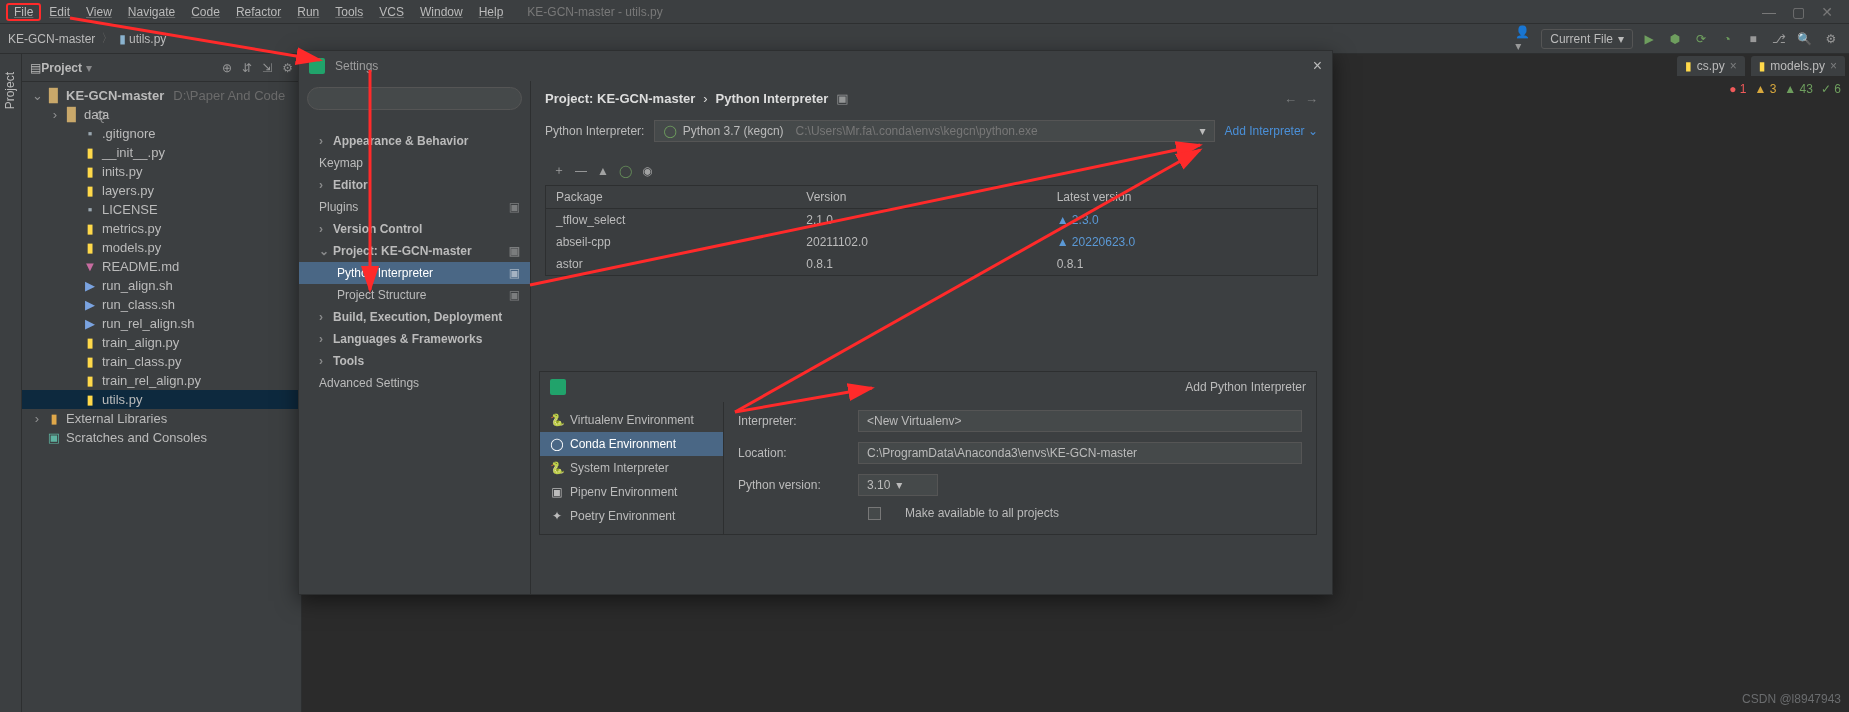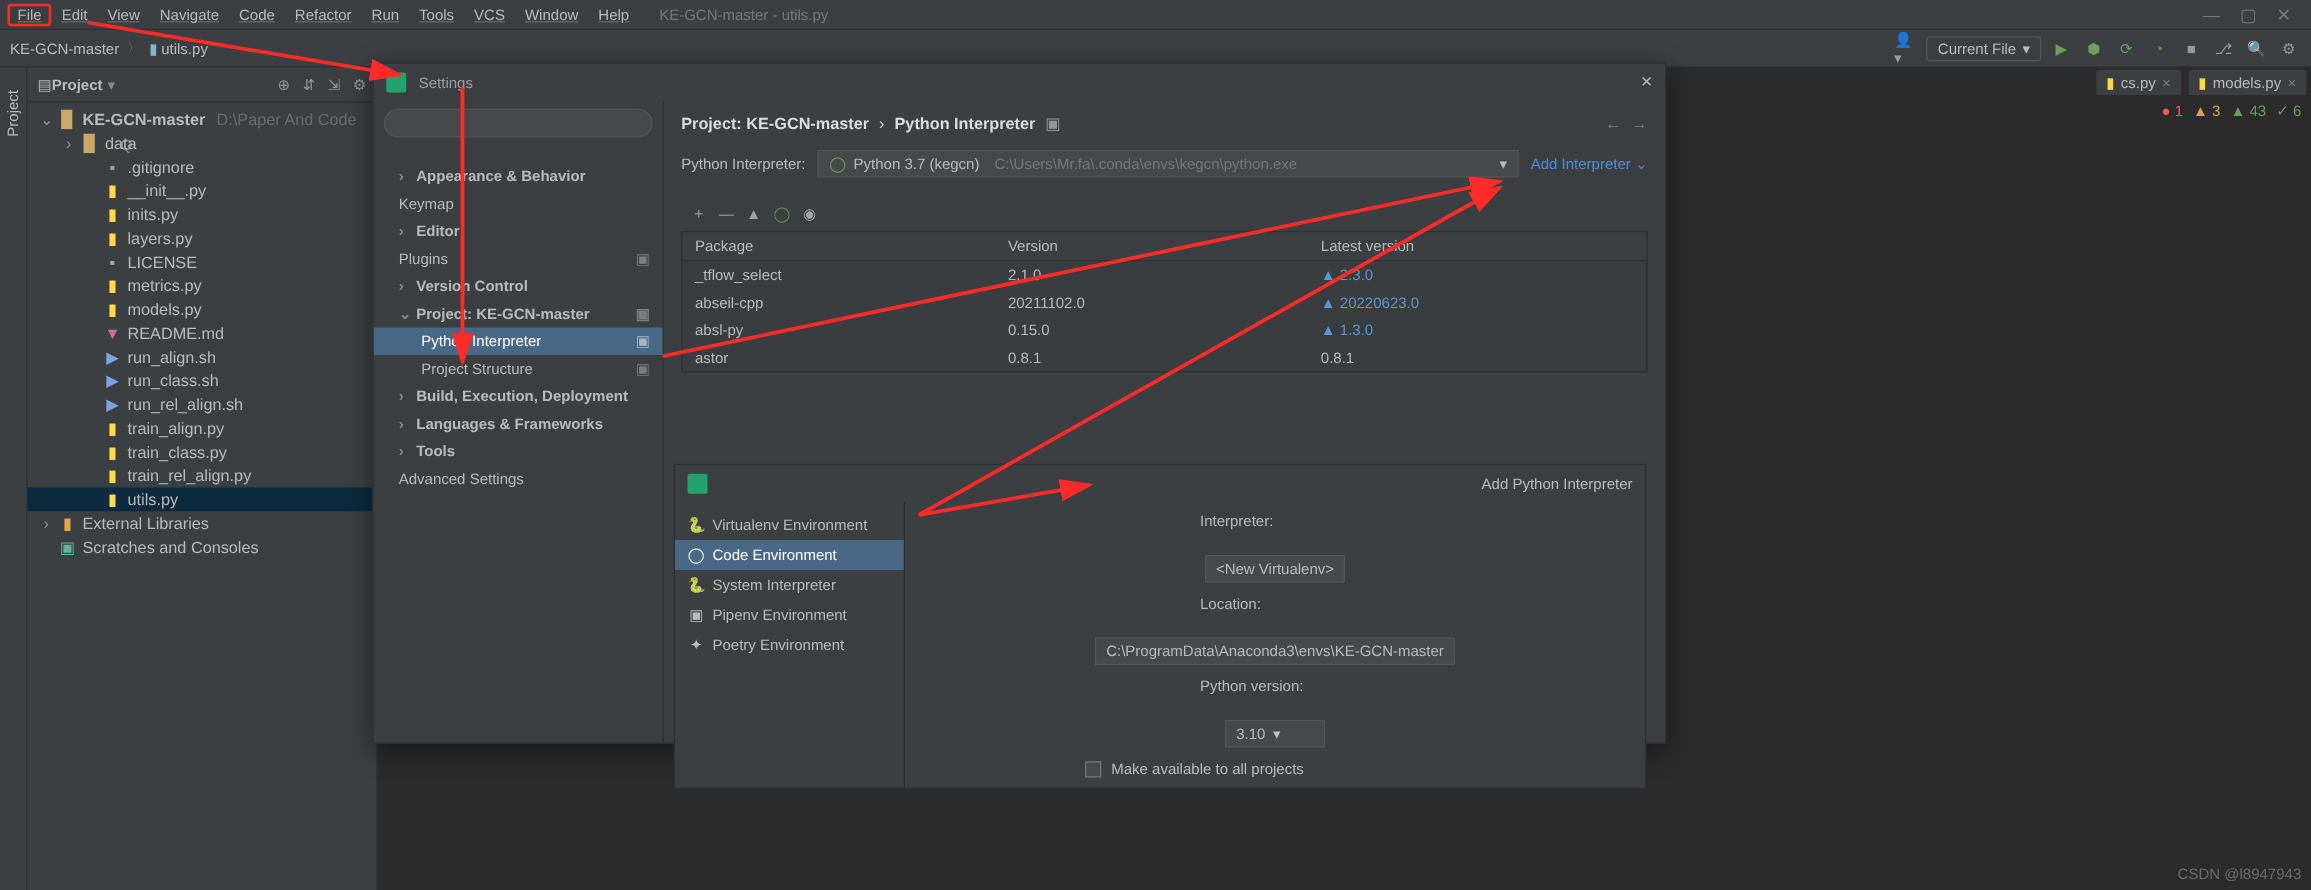--- a/index.html
+++ b/index.html
@@ -72,25 +72,25 @@
 .pkg-row .up { color: #5b99d6; }
 
 .sub-dlg { position: absolute; left: 8px; top: 290px; width: 778px; background: #3c3f41; border: 1px solid #2d2f30; }
 .sub-dlg .dlg-title { color: #bbb; }
 .sub-body { display: flex; }
 .env-list { width: 184px; border-right: 1px solid #2d2f30; padding: 6px 0; }
 .env-item { display: flex; align-items: center; gap: 6px; padding: 5px 10px; cursor: pointer; }
 .env-item.selected { background: #4a6785; color: #fff; }
 .env-item .ico { width: 14px; text-align: center; }
 .env-form { flex: 1; padding: 8px 14px; }
-.frow { display: flex; align-items: center; gap: 20px; margin-bottom: 10px; flex-direction: column; }
+.frow { display: flex; align-items: center; gap: 0; margin-bottom: 10px; }
 .frow label { width: 120px; color: #bbb; }
 .finput { flex: 1; background: #45494a; border: 1px solid #555; padding: 3px 8px; color: #bbb; }
 .fsel { width: 80px; background: #45494a; border: 1px solid #555; padding: 3px 8px; color: #bbb; display: flex; align-items: center; gap: 6px; }
-.chk { display: flex; gap: 8px; align-items: center; padding-left: 130px; }
+.chk { display: flex; gap: 24px; align-items: center; padding-left: 130px; }
 .chk .box { width: 13px; height: 13px; border: 1px solid #777; background: #45494a; }
 .watermark { position: absolute; right: 8px; bottom: 6px; color: #6a6c6e; font-size: 12px; }
 
 .overlay { position: absolute; inset: 0; pointer-events: none; }
 </style>
 </head>
 <body>
 
 <div class="main-menu">
   <span class="main-menu-item file-highlight">File</span>
@@ -375,46 +375,41 @@
               <span>_tflow_select</span>
               <span>2.1.0</span>
               <span class="up">▲ 2.3.0</span>
             </div>
             <div class="pkg-row">
               <span>abseil-cpp</span>
               <span>20211102.0</span>
               <span class="up">▲ 20220623.0</span>
             </div>
             <div class="pkg-row">
-              <span>absl-py</span>
-              <span>0.15.0</span>
-              <span class="up">▲ 1.3.0</span>
-            </div>
-            <div class="pkg-row">
               <span>astor</span>
               <span>0.8.1</span>
               <span class="">0.8.1</span>
             </div>
           </div>
       </div>
 
       <div class="sub-dlg">
         <div class="dlg-title">
           <div class="app-ico"></div>
           <span>Add Python Interpreter</span>
         </div>
         <div class="sub-body">
           <div class="env-list" id="env-list">
               <div class="env-item">
                 <span class="ico">🐍</span>
                 <span>Virtualenv Environment</span>
               </div>
               <div class="env-item selected">
                 <span class="ico">◯</span>
-                <span>Code Environment</span>
+                <span>Conda Environment</span>
               </div>
               <div class="env-item">
                 <span class="ico">🐍</span>
                 <span>System Interpreter</span>
               </div>
               <div class="env-item">
                 <span class="ico">▣</span>
                 <span>Pipenv Environment</span>
               </div>
               <div class="env-item">

